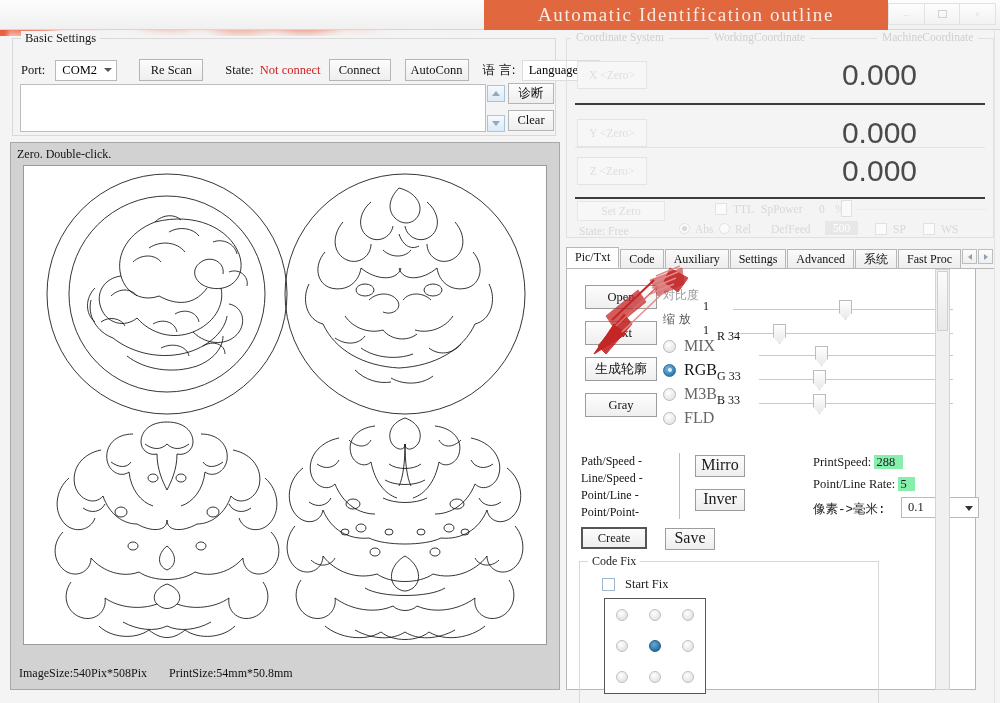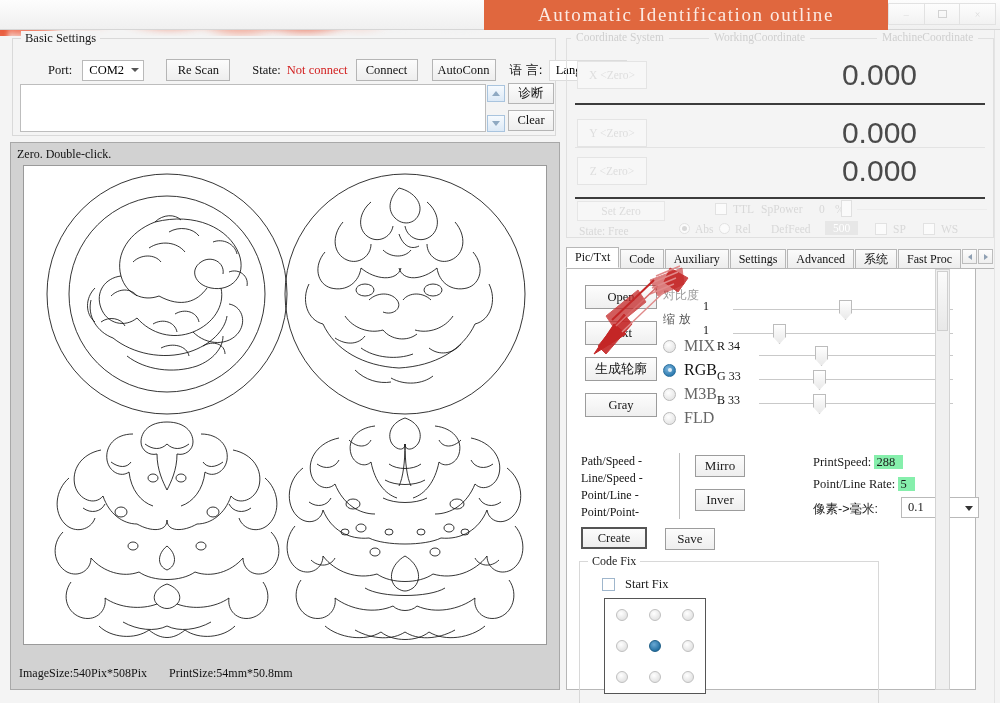--- a/index.html
+++ b/index.html
@@ -74,21 +74,21 @@
     border:1px solid #d9d9d9; background:transparent; z-index:2;
   }
   .grp-legend {
     position:absolute; top:-8px; left:8px; background:#f4f4f4;
     padding:0 4px; font-size:12.5px; color:#1a1a1a;
   }
   .row-port {
     position:absolute; left:8px; top:20px; height:22px;
     display:flex; align-items:center; gap:0px; white-space:nowrap;
   }
-  .lbl { font-size:12.5px; color:#111;margin-left:27px; }
+  .lbl { font-size:12.5px; color:#111; }
   .combo {
     height:21px; background:#fff; border:1px solid #b9b9b9;
     display:inline-flex; align-items:center; position:relative;
     padding:0 20px 0 6px; font-size:12.5px; color:#000;
   }
   .combo .arr {
     position:absolute; right:4px; top:50%; margin-top:-2px;
     width:0;height:0;border-left:4px solid transparent;border-right:4px solid transparent;
     border-top:4px solid #555;
   }
@@ -257,21 +257,21 @@
   }
   .sl-label { position:absolute; font-size:12px; color:#111; }
   .create-btn {
     position:absolute; width:66px; height:22px;
     border:2px solid #555; background:linear-gradient(#fcfcfc,#eeeeee);
     display:flex;align-items:center;justify-content:center; font-size:12.5px;
   }
   .mini-btn {
     position:absolute; height:22px; padding:0 10px;
     border:1px solid #9c9c9c; background:linear-gradient(#fcfcfc,#eeeeee);
-    display:flex;align-items:center;justify-content:center; font-size:13px;
+    display:flex;justify-content:center; font-size:16px;
   }
   .hl { background:#86efac; padding:0 8px 0 2px; }
   .combo2 {
     position:absolute; height:21px; width:78px;
     background:#fff; border:1px solid #b9b9b9;
     display:flex; align-items:center; padding-left:6px; font-size:12.5px;
   }
   .combo2 .arr2 {
     position:absolute; right:5px; top:50%; margin-top:-2px;
     width:0;height:0;border-left:4.5px solid transparent;border-right:4.5px solid transparent;border-top:5px solid #333;
@@ -689,21 +689,21 @@
       </div>
 
       <div class="sl-label" style="left:136px;top:30px">1</div>
       <div class="slider-track" style="left:166px;top:40px;width:220px"></div>
       <div class="slider-thumb" style="left:272px;top:31px"></div>
 
       <div class="sl-label" style="left:136px;top:54px">1</div>
       <div class="slider-track" style="left:166px;top:64px;width:220px"></div>
       <div class="slider-thumb" style="left:206px;top:55px"></div>
 
-      <div class="sl-label" style="left:150px;top:70px">R 34</div>
+      <div class="sl-label" style="left:150px;top:60px">R 34</div>
       <div class="slider-track" style="left:192px;top:86px;width:194px"></div>
       <div class="slider-thumb" style="left:248px;top:77px"></div>
 
       <div class="sl-label" style="left:150px;top:100px">G 33</div>
       <div class="slider-track" style="left:192px;top:110px;width:194px"></div>
       <div class="slider-thumb" style="left:246px;top:101px"></div>
 
       <div class="sl-label" style="left:150px;top:124px">B 33</div>
       <div class="slider-track" style="left:192px;top:134px;width:194px"></div>
       <div class="slider-thumb" style="left:246px;top:125px"></div>
@@ -724,21 +724,21 @@
         </div>
 
       <div style="position:absolute;left:246px;top:186px;font-size:12.5px">
         <span>PrintSpeed:</span>
         <span class="hl">288</span>
       </div>
       <div style="position:absolute;left:246px;top:208px;font-size:12.5px">
         <span>Point/Line Rate:</span>
         <span class="hl">5</span>
       </div>
-      <div style="position:absolute;left:246px;top:232px;font-size:12.5px;font-family:Liberation Sans, sans-serif">像素-&gt;毫米:</div>
+      <div style="position:absolute;left:246px;top:232px;font-size:12.5px;font-family:Liberation Mono, monospace">像素-&gt;毫米:</div>
       <div class="combo2" style="left:334px;top:228px">
         <span>0.1</span>
         <span class="arr2"></span>
       </div>
 
       <div class="create-btn" style="left:14px;top:258px">
           <span>Create</span>
         </div>
       <div class="mini-btn" style="left:98px;top:259px;width:50px">
           <span>Save</span>

